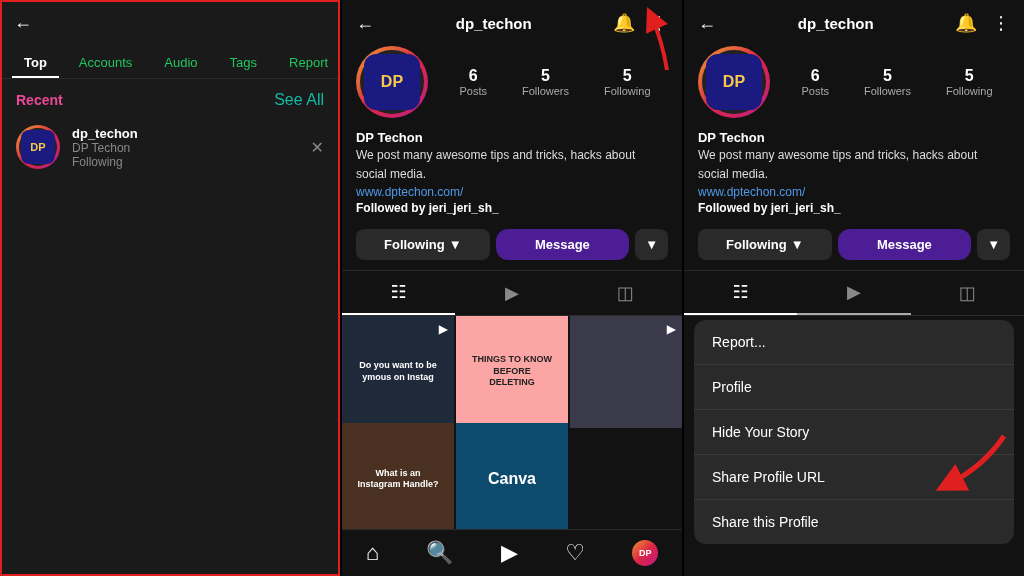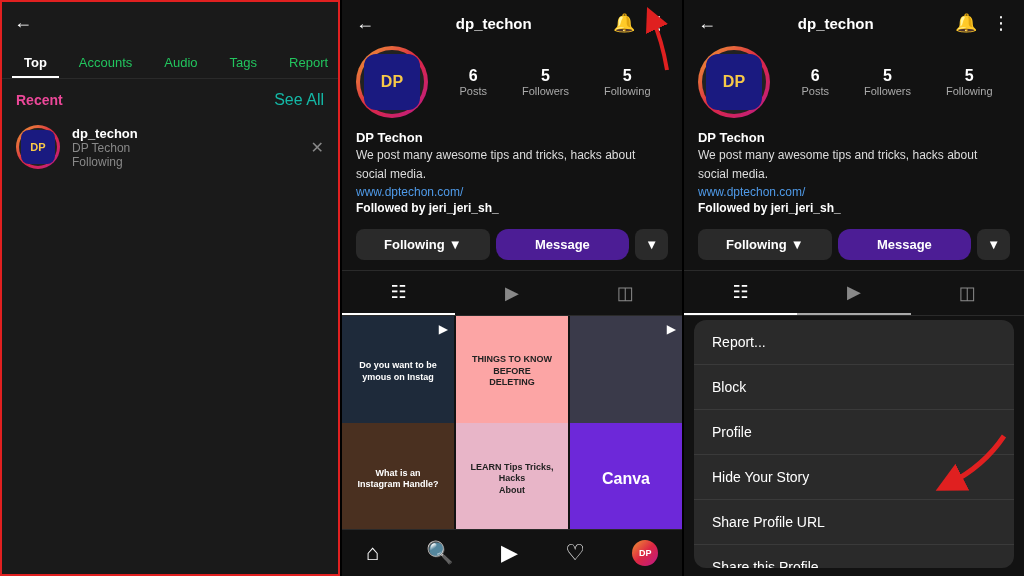--- a/index.html
+++ b/index.html
@@ -379,21 +379,21 @@
       aspect-ratio: 1;
       position: relative;
       overflow: hidden;
     }
 
     .grid-cell-1 { background: #1e2a3a; }
     .grid-cell-2 { background: #fca5a5; }
     .grid-cell-3 { background: #3a3a4a; }
     .grid-cell-4 { background: #4a3020; }
     .grid-cell-5 { background: #e8b5c8; }
-    .grid-cell-6 { background: #6d28d9; }
+    .grid-cell-6 { background: #0c4a6e; }
 
     .grid-play-icon {
       position: absolute;
       top: 6px;
       right: 6px;
       color: #fff;
       font-size: 12px;
     }
 
     .grid-cell-text {
@@ -590,23 +590,20 @@
     </div>
     <div class="grid-cell grid-cell-2">
       <div class="grid-cell-text cell-text-dark">THINGS TO KNOW<br>BEFORE<br>DELETING</div>
     </div>
     <div class="grid-cell grid-cell-3">
       <span class="grid-play-icon">▶</span>
     </div>
     <div class="grid-cell grid-cell-4">
       <div class="grid-cell-text">What is an<br>Instagram Handle?</div>
     </div>
-    <div class="grid-cell grid-cell-5">
-      <div class="grid-cell-text cell-text-dark">LEARN Tips Tricks, Hacks<br>About</div>
-    </div>
     <div class="grid-cell grid-cell-6">
       <div class="grid-cell-text" style="font-size:16px;font-weight:700;">Canva</div>
     </div>
   </div>
 
   <div class="bottom-nav">
     <span class="nav-icon">⌂</span>
     <span class="nav-icon">🔍</span>
     <span class="nav-icon">▶</span>
     <span class="nav-icon">♡</span>
@@ -671,21 +668,20 @@
   </div>
 
   <div class="profile-tabs">
     <div class="profile-tab active">☷</div>
     <div class="profile-tab" style="border-bottom:2px solid #aaa;">▶</div>
     <div class="profile-tab">◫</div>
   </div>
 
   <div class="menu-dropdown" style="margin-top:4px;">
     <div class="menu-item">Report...</div>
-    <div class="menu-item">Block</div>
     <div class="menu-item">Profile</div>
     <div class="menu-item">Hide Your Story</div>
     <div class="menu-item">Share Profile URL</div>
     <div class="menu-item">Share this Profile</div>
   </div>
 
   <svg class="arrow-svg" style="bottom:60px;right:10px;width:120px;height:100px;z-index:10;" viewBox="0 0 120 100">
     <defs>
       <marker id="arrowhead3" markerWidth="6" markerHeight="6" refX="3" refY="3" orient="auto">
         <polygon points="0 0, 6 3, 0 6" fill="#e02020"></polygon>

